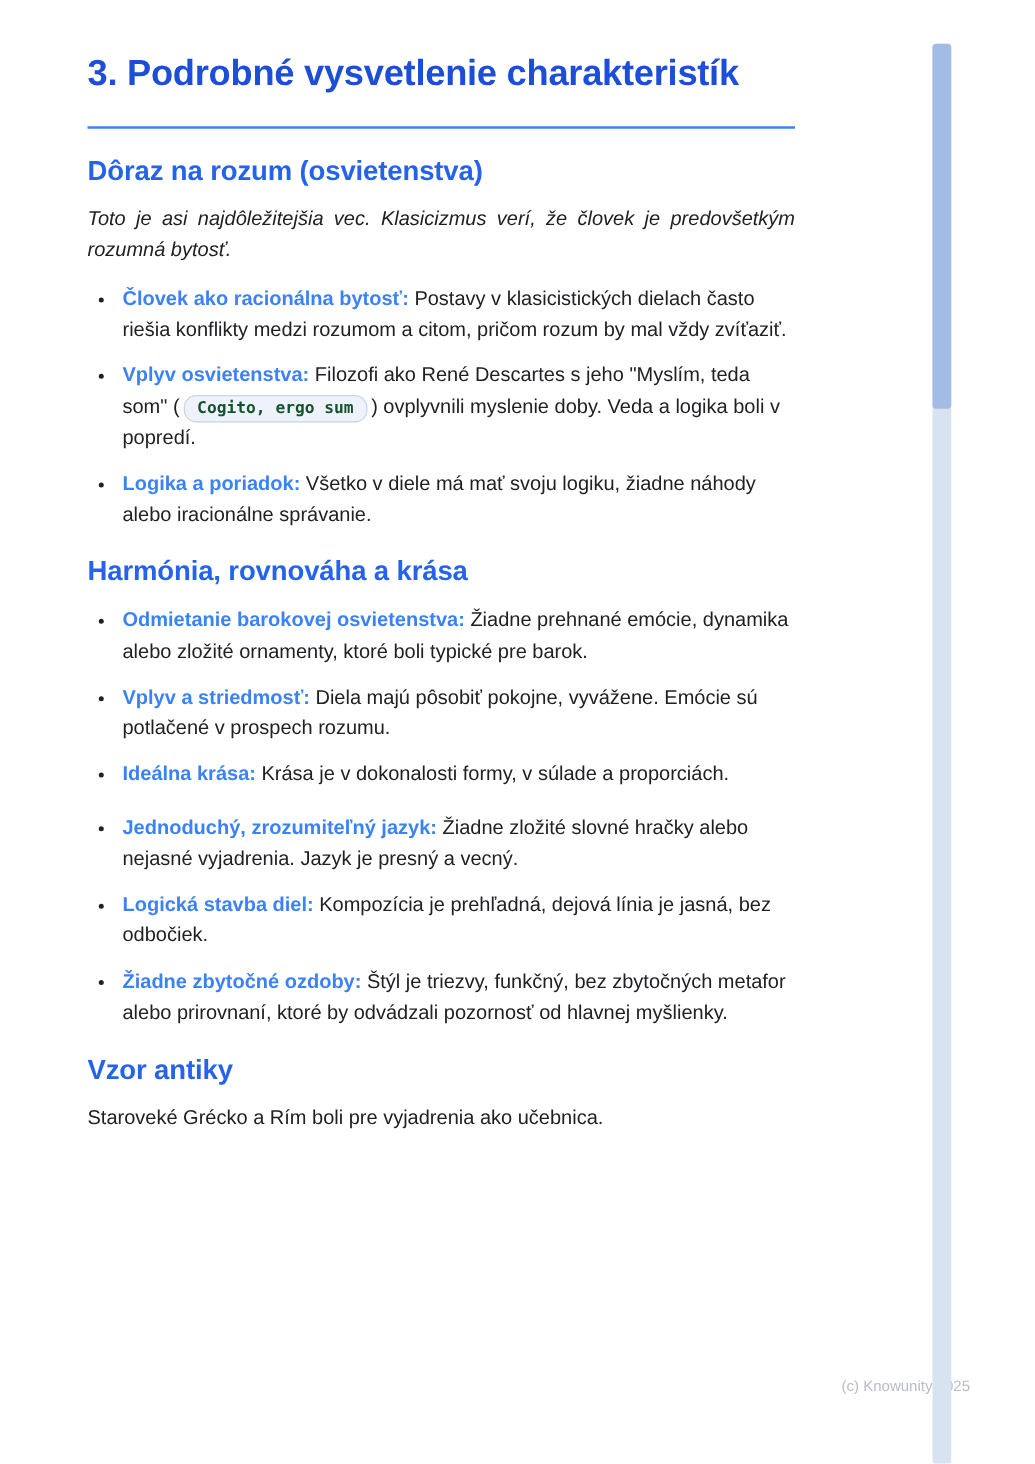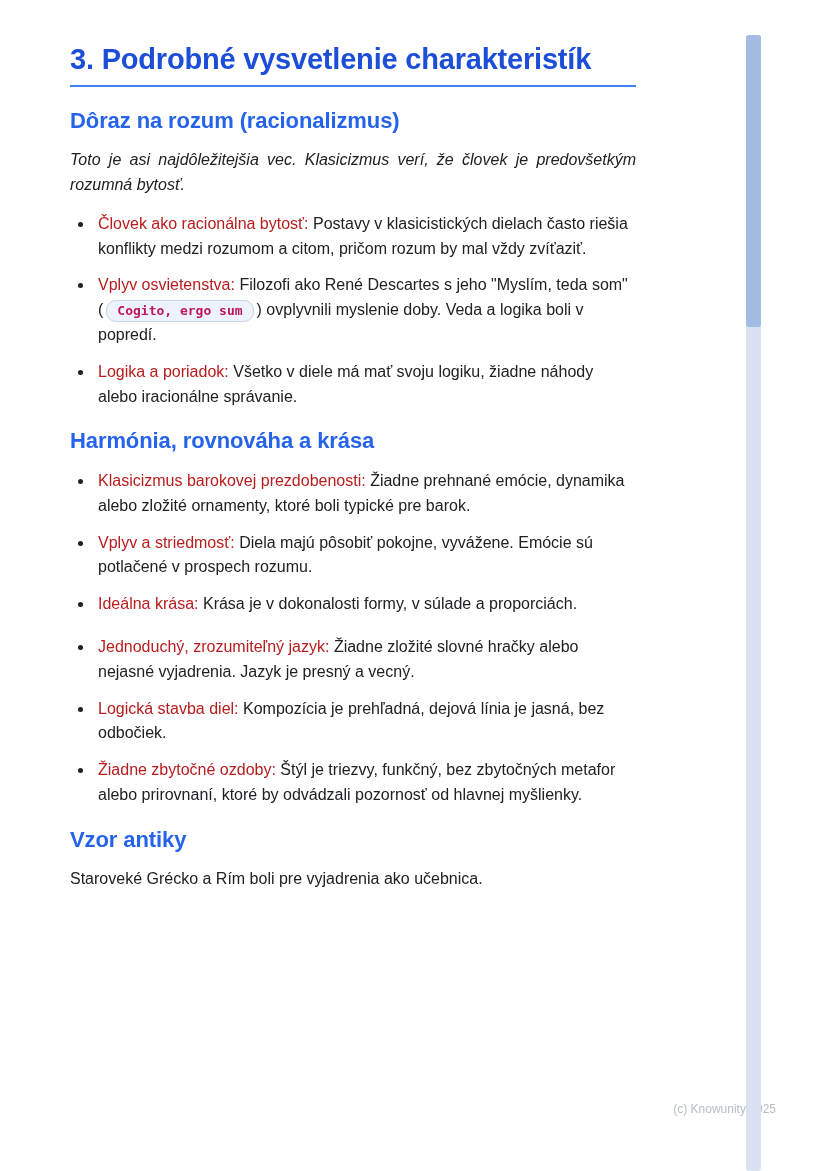--- a/index.html
+++ b/index.html
@@ -21,21 +21,21 @@
   .content {
     position: absolute;
     left: 70px;
     top: 0;
     width: 566px;
     padding-top: 42px;
     font-size: 16px;
     line-height: 1.55;
   }
   h1.doc-title {
-    margin: 0 0 8px 0;
+    margin: 0 0 24px 0;
     font-size: 29px;
     line-height: 1.2;
     font-weight: 700;
     color: #1d4ed8;
     letter-spacing: -0.2px;
   }
   hr.title-divider {
     border: none;
     border-top: 2px solid #3b82f6;
     margin: 0 0 20px 0;
@@ -61,28 +61,28 @@
     padding-left: 24px;
   }
   ul.bullet-list li {
     margin: 0 0 12px 0;
     padding-left: 4px;
   }
   ul.bullet-list li:last-child {
     margin-bottom: 0;
   }
   strong.bold-lead {
-    font-weight: 400;
-    color: #b91c1c;
+    font-weight: 700;
+    color: #3b82f6;
   }
   code.code-pill {
     font-family: "DejaVu Sans Mono", "Liberation Mono", monospace;
     font-size: 13px;
     font-weight: 700;
-    color: #be185d;
+    color: #14532d;
     background: #eef2fa;
     border: 1px solid #c9d6ea;
     border-radius: 10px;
     padding: 2px 10px 3px 10px;
     margin: 0 3px;
     white-space: nowrap;
     vertical-align: baseline;
   }
   .footer-note {
     position: absolute;
@@ -112,31 +112,31 @@
 </style>
 </head>
 <body>
 
 <div class="page">
   <div class="content">
 
     <h1 class="doc-title">3. Podrobné vysvetlenie charakteristík</h1>
     <hr class="title-divider">
 
-    <h2 class="section-heading">Dôraz na rozum (racionalizmus)</h2>
+    <h2 class="section-heading">Dôraz na rozum (osvietenstva)</h2>
     <p class="body-par justified">Toto je asi najdôležitejšia vec. Klasicizmus verí, že človek je predovšetkým rozumná bytosť.</p>
     <ul class="bullet-list">
       <li><strong class="bold-lead">Človek ako racionálna bytosť:</strong><span> Postavy v klasicistických dielach často riešia konflikty medzi rozumom a citom, pričom rozum by mal vždy zvíťaziť.</span></li>
       <li><strong class="bold-lead">Vplyv osvietenstva:</strong><span> Filozofi ako René Descartes s jeho "Myslím, teda som" (</span><code class="code-pill">Cogito, ergo sum</code><span>) ovplyvnili myslenie doby. Veda a logika boli v popredí.</span></li>
       <li><strong class="bold-lead">Logika a poriadok:</strong><span> Všetko v diele má mať svoju logiku, žiadne náhody alebo iracionálne správanie.</span></li>
     </ul>
 
     <h2 class="section-heading">Harmónia, rovnováha a krása</h2>
     <ul class="bullet-list">
-      <li><strong class="bold-lead">Klasicizmus barokovej prezdobenosti:</strong><span> Žiadne prehnané emócie, dynamika alebo zložité ornamenty, ktoré boli typické pre barok.</span></li>
+      <li><strong class="bold-lead">Odmietanie barokovej osvietenstva:</strong><span> Žiadne prehnané emócie, dynamika alebo zložité ornamenty, ktoré boli typické pre barok.</span></li>
       <li><strong class="bold-lead">Vplyv a striedmosť:</strong><span> Diela majú pôsobiť pokojne, vyvážene. Emócie sú potlačené v prospech rozumu.</span></li>
       <li><strong class="bold-lead">Ideálna krása:</strong><span> Krása je v dokonalosti formy, v súlade a proporciách.</span></li>
     </ul>
 
     <ul class="bullet-list">
       <li><strong class="bold-lead">Jednoduchý, zrozumiteľný jazyk:</strong><span> Žiadne zložité slovné hračky alebo nejasné vyjadrenia. Jazyk je presný a vecný.</span></li>
       <li><strong class="bold-lead">Logická stavba diel:</strong><span> Kompozícia je prehľadná, dejová línia je jasná, bez odbočiek.</span></li>
       <li><strong class="bold-lead">Žiadne zbytočné ozdoby:</strong><span> Štýl je triezvy, funkčný, bez zbytočných metafor alebo prirovnaní, ktoré by odvádzali pozornosť od hlavnej myšlienky.</span></li>
     </ul>
 

